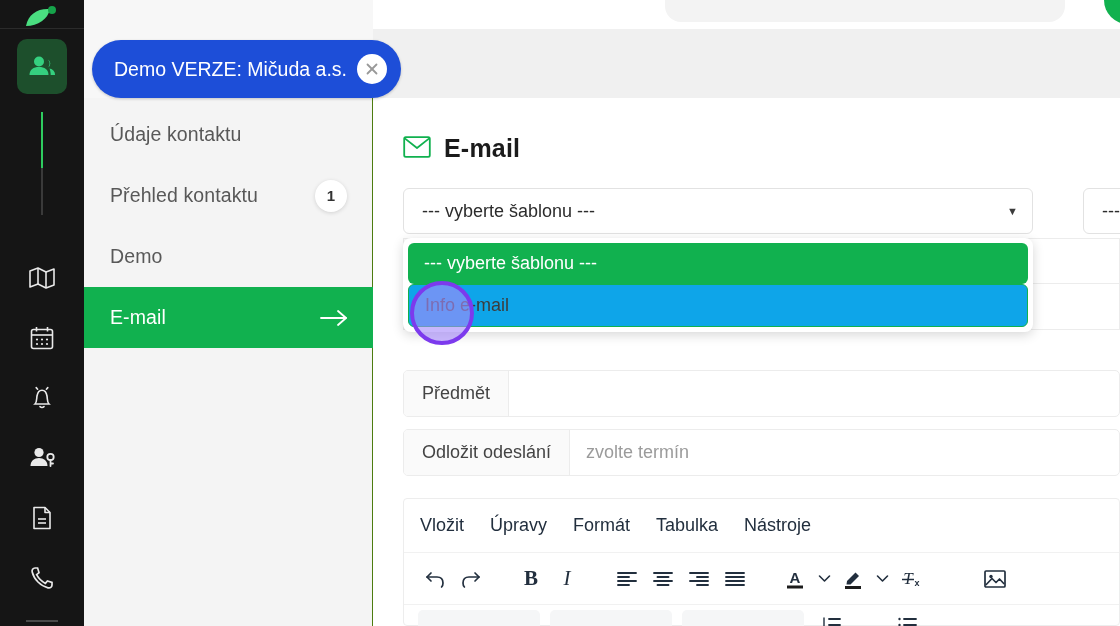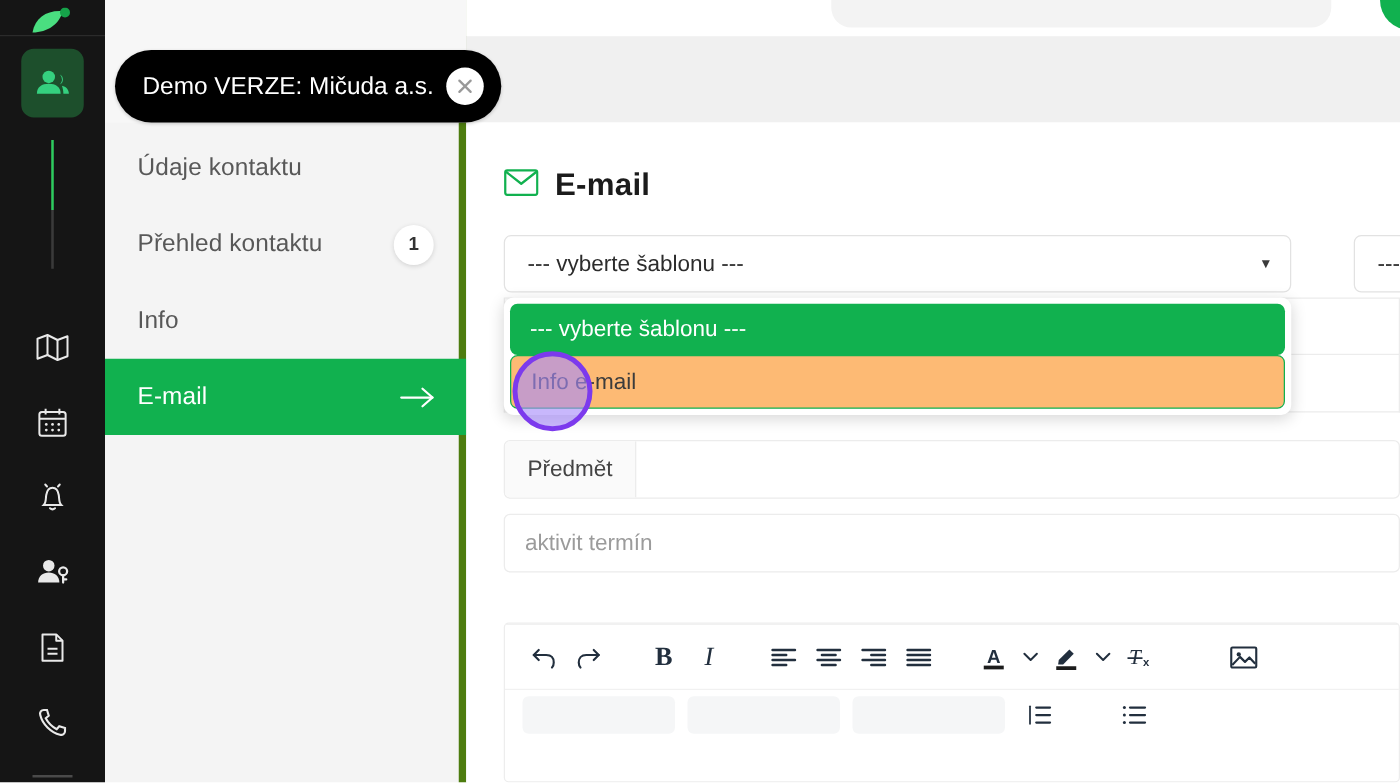--- a/index.html
+++ b/index.html
@@ -50,21 +50,21 @@
   .rail-bottom-tick {
     position: absolute; left: 26px; top: 620px;
     width: 32px; height: 2px; background: #4a4a4a;
   }
 
   
   .sidebar {
     position: absolute; left: 84px; top: 0;
     width: 289px; height: 626px;
     background: #f4f4f4;
-    border-right: 6px solid #4d7c0f;
+    border-right: 1px solid #4d7c0f;
   }
   .sidebar-top {
     position: absolute; left: 0; top: 0; width: 289px; height: 98px;
     background: #f7f7f7;
   }
   .sidebar-menu { position: absolute; left: 0; top: 104px; width: 289px; }
   .menu-item {
     position: relative;
     height: 61px;
     display: flex; align-items: center;
@@ -87,21 +87,21 @@
     display: flex; align-items: center; justify-content: center;
     font-size: 15px; color: #333; font-weight: 600;
     margin-right: 2px;
   }
   .arrow-right { color: #fff; display: flex; align-items: center; }
 
   
   .pill {
     position: absolute; left: 92px; top: 40px;
     height: 58px;
-    background: #000000;
+    background: #1d4ed8;
     border-radius: 29px;
     display: flex; align-items: center;
     padding: 0 14px 0 22px;
     z-index: 40;
     box-shadow: 0 1px 3px rgba(0,0,0,.2);
   }
   .pill-text { color: #fff; font-size: 19.5px; margin-right: 10px; white-space: nowrap; }
   .pill-close {
     width: 30px; height: 30px; border-radius: 50%;
     background: #ffffff;
@@ -182,35 +182,36 @@
   .dd-option {
     height: 41px;
     display: flex; align-items: center;
     padding: 0 16px;
     font-size: 18px;
     border-radius: 6px;
     cursor: pointer;
   }
   .dd-option.selected { background: #11b14f; color: #ffffff; }
   .dd-option.focused {
-    background: #fdba74; color: #3c3c3c;
+    background: #0ea5e9; color: #3c3c3c;
     border: 1.5px solid #11b14f;
     height: 43px;
     text-align: center;
   }
 
   
   .field-row {
     position: absolute; left: 30px; right: 0;
     height: 47px;
     border: 1px solid #ececec;
     border-radius: 5px;
     display: flex; align-items: stretch;
     background: #ffffff;
     overflow: hidden;
+    margin-top: 18px;
   }
   .field-label {
     display: flex; align-items: center;
     padding: 0 18px;
     background: #fafafa;
     border-right: 1px solid #ececec;
     font-size: 18px; color: #444;
     white-space: nowrap;
   }
   .field-value {
@@ -356,21 +357,21 @@
         <span class="mlabel">Údaje kontaktu</span>
       </div>
 
 
       <div class="menu-item">
         <span class="mlabel">Přehled kontaktu</span>
         <span class="badge">1</span>
       </div>
 
       <div class="menu-item">
-        <span class="mlabel">Info</span>
+        <span class="mlabel">Demo</span>
       </div>
 
       <div class="menu-item active">
         <span class="mlabel">E-mail</span>
         <span class="arrow-right">
           <svg width="30" height="20" viewBox="0 0 30 20" fill="none" stroke="#ffffff" stroke-width="1.8" stroke-linecap="round" stroke-linejoin="round">
             <path d="M2 10 L27 10"></path>
               <path d="M19 3 L27 10 L19 17"></path>
           </svg>
         </span>
@@ -435,25 +436,33 @@
         <span>Info e-mail</span>
       </div>
     </div>
 
     <div class="field-row" style="top:254px;">
       <span class="field-label">Předmět</span>
       <span class="field-value" title=""></span>
     </div>
 
     <div class="field-row" style="top:313px;">
-      <span class="field-value ph">aktivit termín</span>
+      <span class="field-label">Odložit odeslání</span>
+      <span class="field-value ph">zvolte termín</span>
     </div>
 
     <div class="editor">
 
+      <div class="editor-menubar">
+        <span class="menu-btn">Vložit</span>
+        <span class="menu-btn">Úpravy</span>
+        <span class="menu-btn">Formát</span>
+        <span class="menu-btn">Tabulka</span>
+        <span class="menu-btn">Nástroje</span>
+      </div>
 
       <div class="editor-toolbar">
         <span class="tb-btn">
           <svg width="22" height="20" viewBox="0 0 22 20" fill="none" stroke="#222f3e" stroke-width="1.7" stroke-linecap="round" stroke-linejoin="round">
             <path d="M7 4 L3 8 L7 12"></path>
               <path d="M3 8 L13 8 C17 8 19 10.5 19 14 C19 16 18.4 17.2 17.6 18"></path>
           </svg>
         </span>
         <span class="tb-btn">
           <svg width="22" height="20" viewBox="0 0 22 20" fill="none" stroke="#222f3e" stroke-width="1.7" stroke-linecap="round" stroke-linejoin="round">

